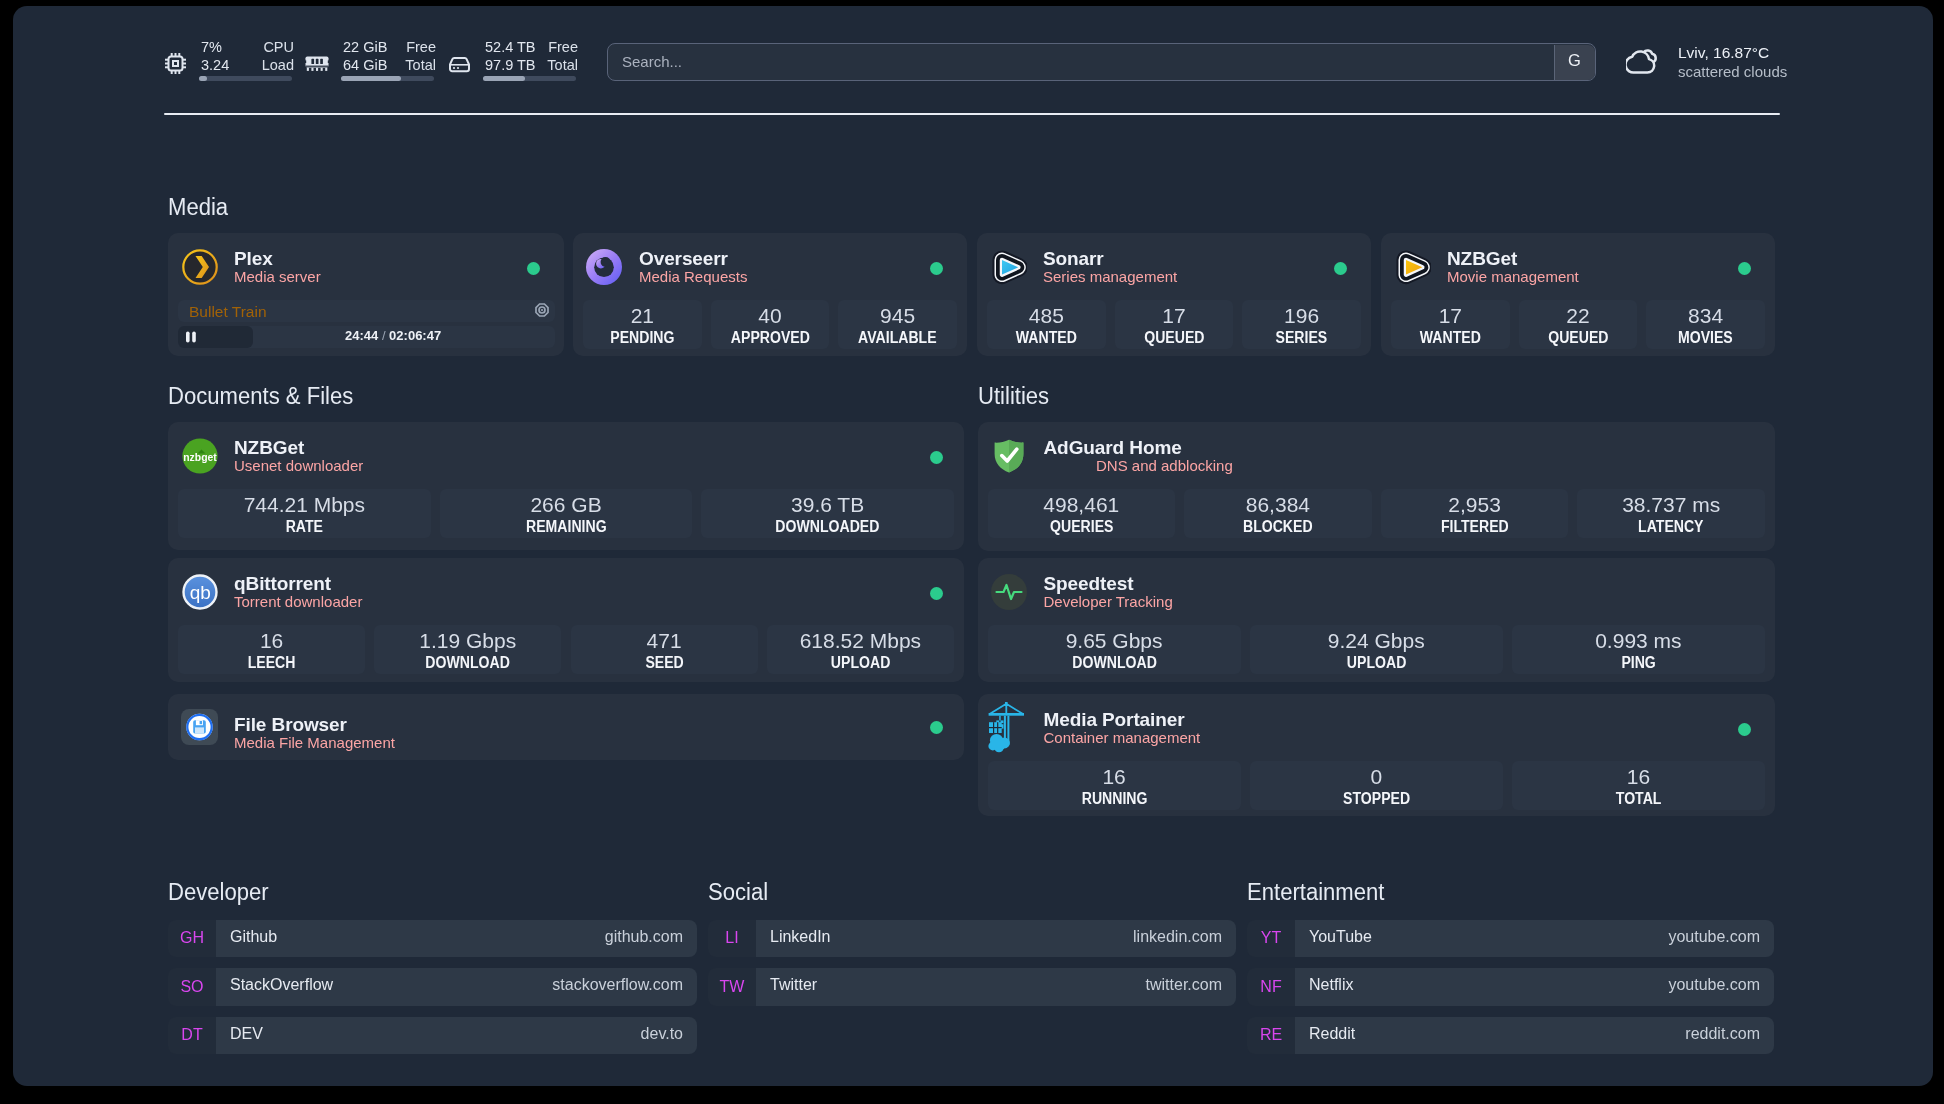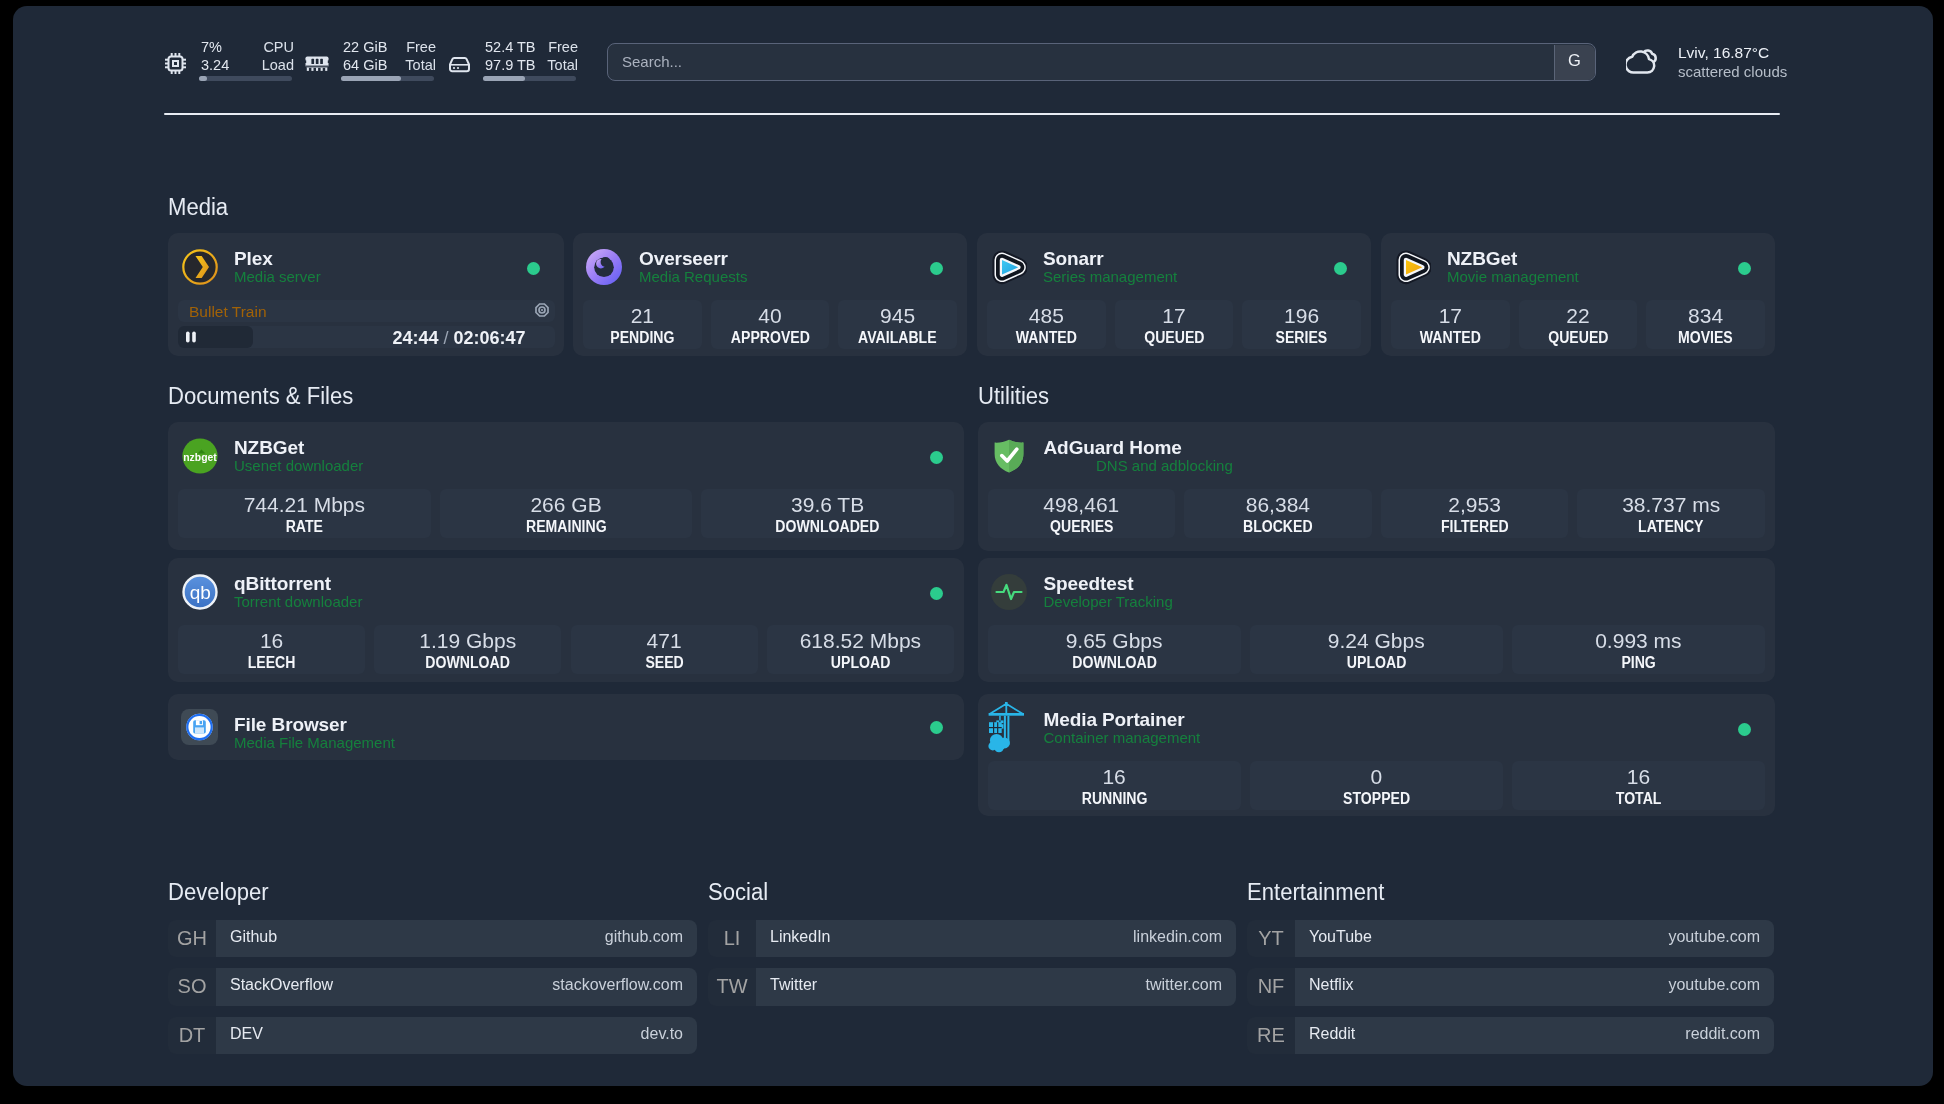--- a/index.html
+++ b/index.html
@@ -3,25 +3,25 @@
 *{margin:0;padding:0;box-sizing:border-box;font-family:"Liberation Sans",sans-serif;}
 html,body{width:1944px;height:1104px;background:#000;overflow:hidden;}
 body{position:relative;}
 .page{position:absolute;left:13px;top:6px;width:1920px;height:1080px;border-radius:14px;background:#1f2938;}
 .abs{position:absolute;}
 .card{position:absolute;background:#28313f;border-radius:10px;}
 .sbox{position:absolute;background:#2b3544;border-radius:6px;text-align:center;}
 .num{font-size:21px;color:#d7dde7;line-height:1;margin-top:5px;}
 .lbl{font-size:16px;font-weight:bold;color:#f4f6fa;line-height:1;margin-top:4px;transform:scaleX(.88);transform-origin:50% 50%;}
 .title{position:absolute;font-size:19px;font-weight:bold;color:#eef1f7;letter-spacing:-.1px;}
-.sub{position:absolute;font-size:15px;color:#15803d;}
+.sub{position:absolute;font-size:15px;color:#fca5a5;}
 .dot{position:absolute;width:13px;height:13px;border-radius:50%;background:#2bcb8d;}
 .h2{position:absolute;font-size:23px;color:#e6ebf3;transform:scaleX(.96);transform-origin:0 50%;}
 .bar{position:absolute;background:#2e3947;border-radius:0 8px 8px 0;}
-.abbr{position:absolute;background:#222c3a;border-radius:8px 0 0 8px;color:#a3a3a3;font-size:20px;display:flex;align-items:center;justify-content:center;}
+.abbr{position:absolute;background:#222c3a;border-radius:8px 0 0 8px;color:#d946ef;font-size:16px;display:flex;align-items:center;justify-content:center;}
 .bname{position:absolute;font-size:16px;color:#e6eaf1;}
 .burl{position:absolute;font-size:16px;color:#c9d0da;text-align:right;}
 .tval{position:absolute;font-size:14.5px;color:#e2e7ef;line-height:18.5px;white-space:pre;}
 .tlab{position:absolute;font-size:14.5px;color:#dbe1ea;line-height:18.5px;text-align:right;white-space:pre;}
 .track{position:absolute;height:4.5px;border-radius:2.5px;background:#3f4a5d;}
 .fill{position:absolute;height:4.5px;border-radius:2.5px;background:#9aa4b5;}
 </style></head><body>
 <div class="page"></div>
 <svg class="abs" style="left:164px;top:52px" width="23" height="23" viewBox="0 0 23 23" fill="none">
     <rect x="4.5" y="4.5" width="14" height="14" rx="2.5" stroke="#dfe5ee" stroke-width="2"></rect>
@@ -117,21 +117,21 @@
     <path d="M4.6 1 H9.4 L13 4.6 V9.4 L9.4 13 H4.6 L1 9.4 V4.6 Z" stroke="#9aa5b5" stroke-width="1.7"></path>
     <circle cx="7" cy="7" r="3" stroke="#9aa5b5" stroke-width="1.7"></circle>
     <circle cx="7" cy="7" r="1.1" fill="#9aa5b5"></circle>
   </svg>
 <div class="abs" style="left:178px;top:325.5px;width:377px;height:22px;background:#2b3544;border-radius:6px"></div>
 <div class="abs" style="left:178px;top:325.5px;width:75px;height:22px;background:#202936;border-radius:6px"></div>
 <svg class="abs" style="left:185px;top:330.5px" width="12" height="12" viewBox="0 0 12 12" fill="none">
     <rect x="1" y="0.5" width="3.6" height="11" rx="1.8" fill="#eef1f6"></rect>
     <rect x="7.2" y="0.5" width="3.6" height="11" rx="1.8" fill="#eef1f6"></rect>
   </svg>
-<div class="abs" style="left:359px;top:327.5px;width:200px;text-align:center;font-size:18px;font-weight:bold;color:#eef1f6">24:44 <span style="color:#9aa4b3;font-weight:normal">/</span>&nbsp;02:06:47</div>
+<div class="abs" style="left:345px;top:327.5px;width:200px;text-align:left;font-size:13px;font-weight:bold;color:#eef1f6">24:44 <span style="color:#9aa4b3;font-weight:normal">/</span>&nbsp;02:06:47</div>
 <svg class="abs" style="left:586px;top:249px" width="36" height="36" viewBox="0 0 36 36" fill="none">
     <defs>
       <linearGradient id="ovg" x1="0" y1="0" x2="1" y2="1">
         <stop offset="0" stop-color="#d2b1f8"></stop>
         <stop offset=".5" stop-color="#9a7df5"></stop>
         <stop offset="1" stop-color="#5d5cf5"></stop>
       </linearGradient>
     </defs>
     <circle cx="18" cy="18" r="18" fill="url(#ovg)"></circle>
     <circle cx="18" cy="18.3" r="9.8" fill="#232c3c"></circle>

